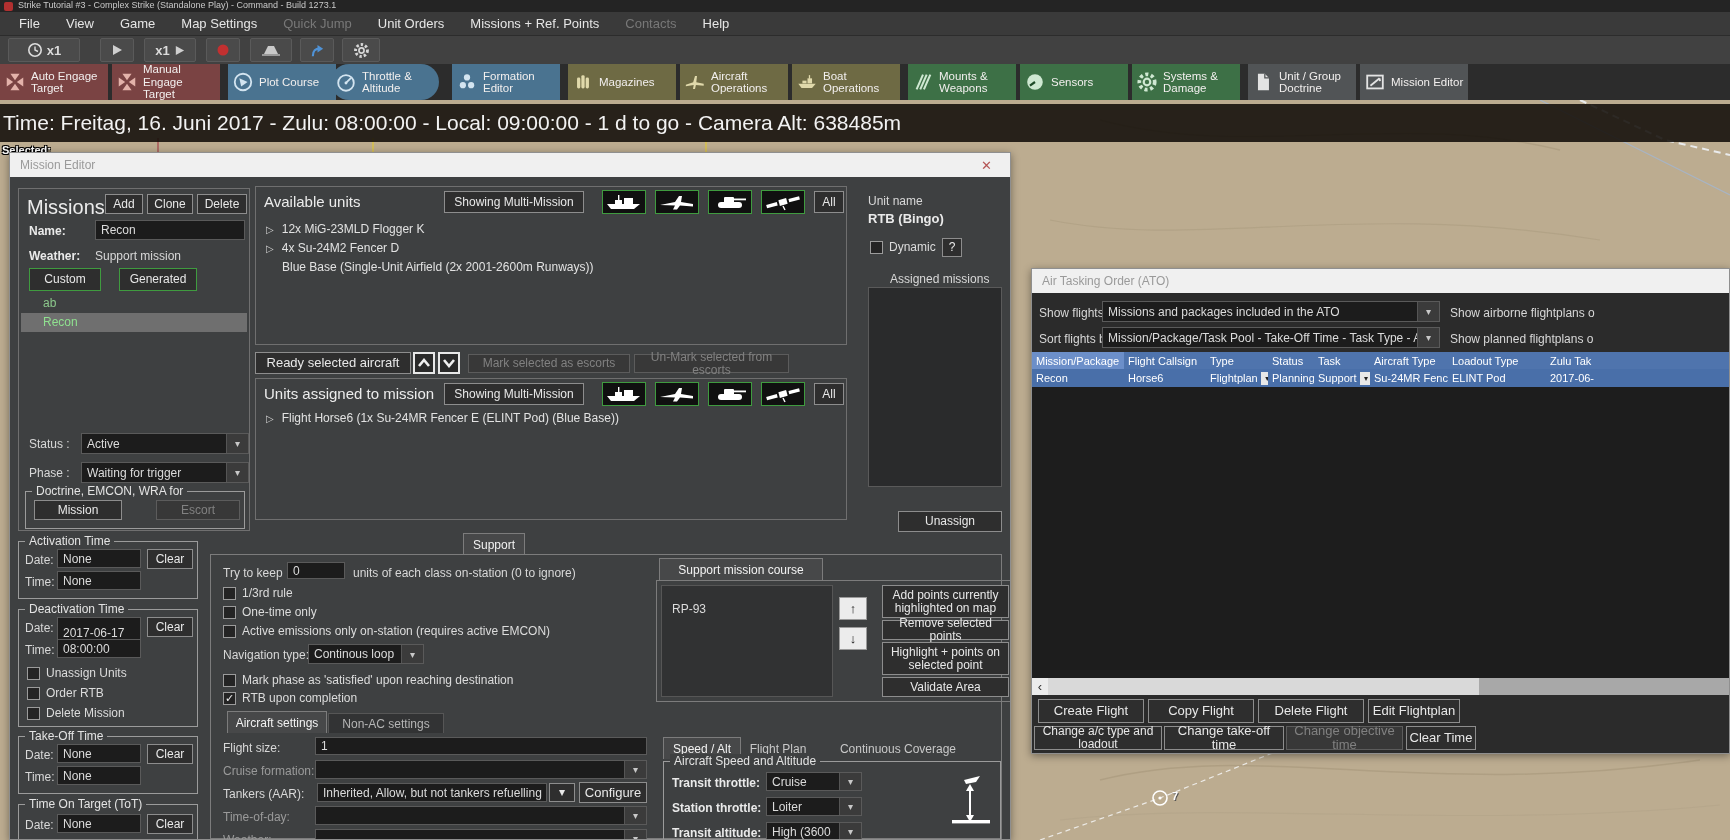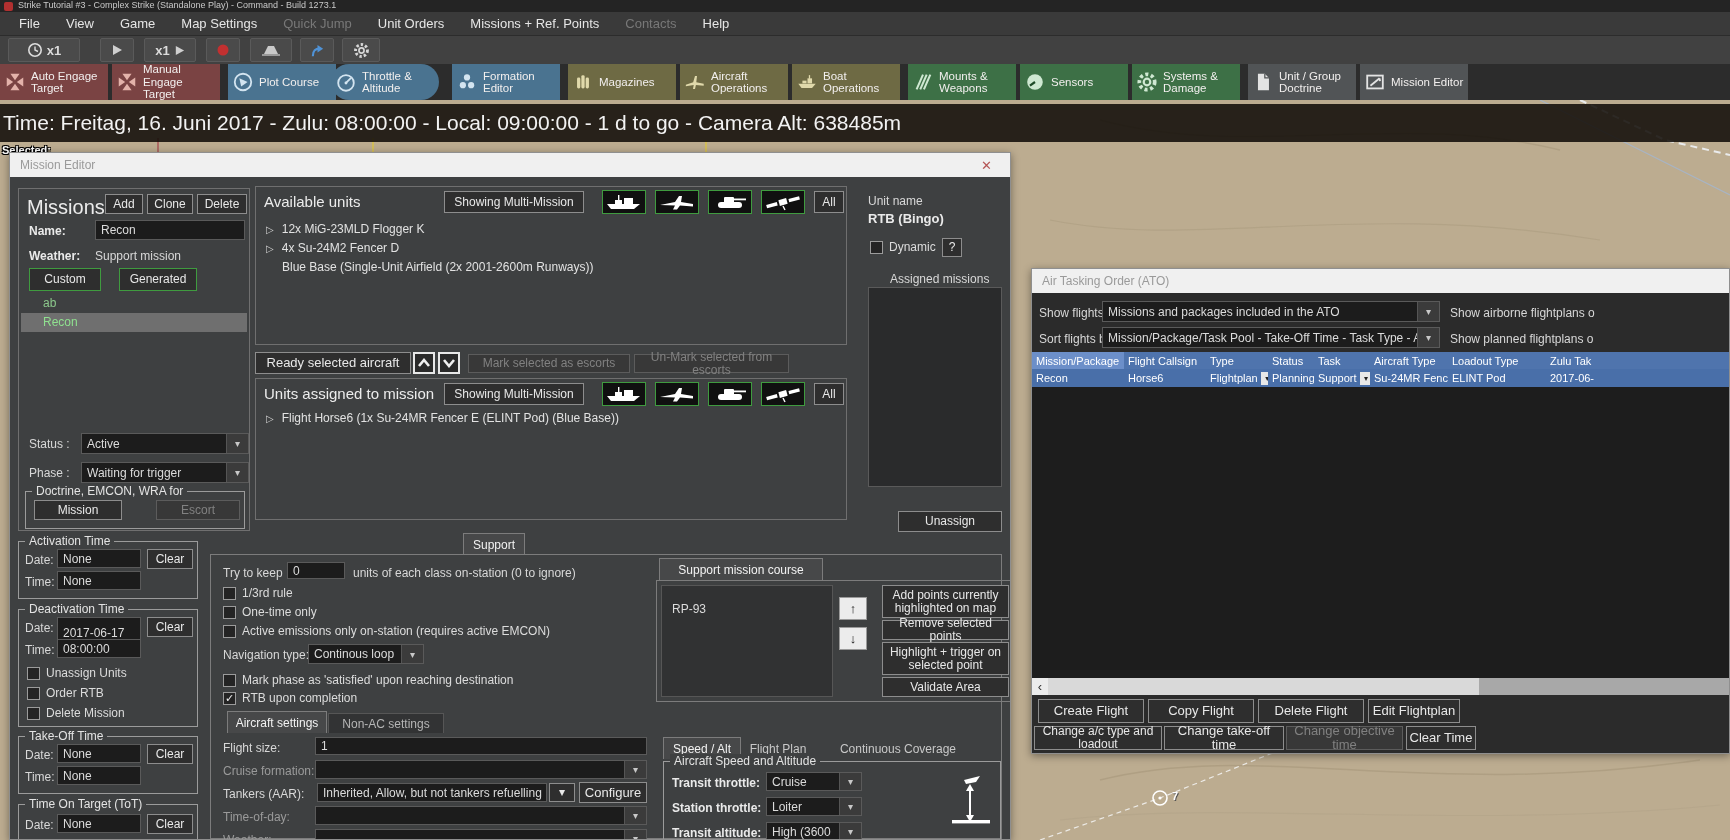--- a/index.html
+++ b/index.html
@@ -492,21 +492,21 @@
             <span class="abs" style="left:10px;top:16px;font-size:12px;color:#dcdcdc;">RP-93</span>
           </div>
           <div class="wbtn" style="left:182px;top:16px;width:28px;height:23px;">
             <span>↑</span>
           </div>
           <div class="wbtn" style="left:182px;top:46px;width:28px;height:23px;">
             <span>↓</span>
           </div>
           <div class="btn" style="left:225px;top:4px;width:127px;height:33px;">Add points currently highlighted on map</div>
           <div class="btn" style="left:225px;top:39px;width:127px;height:20px;">Remove selected points</div>
-          <div class="btn" style="left:225px;top:61px;width:127px;height:33px;">Highlight + trigger on selected point</div>
+          <div class="btn" style="left:225px;top:61px;width:127px;height:33px;">Highlight + points on selected point</div>
           <div class="btn" style="left:225px;top:96px;width:127px;height:20px;">Validate Area</div>
         </div>
 
         <div class="tab on" style="left:16px;top:156px;width:100px;height:22px;">Aircraft settings</div>
         <div class="tab off" style="left:117px;top:158px;width:116px;height:20px;">Non-AC settings</div>
         <span class="lab" style="left:12px;top:186px;">Flight size:</span>
         <div class="ibox" style="left:104px;top:182px;width:332px;height:18px;">1</div>
         <span class="lab dim" style="left:12px;top:209px;">Cruise formation:</span>
         <div class="dd" style="left:104px;top:205px;width:332px;height:19px;">
           <span class="val"></span>

